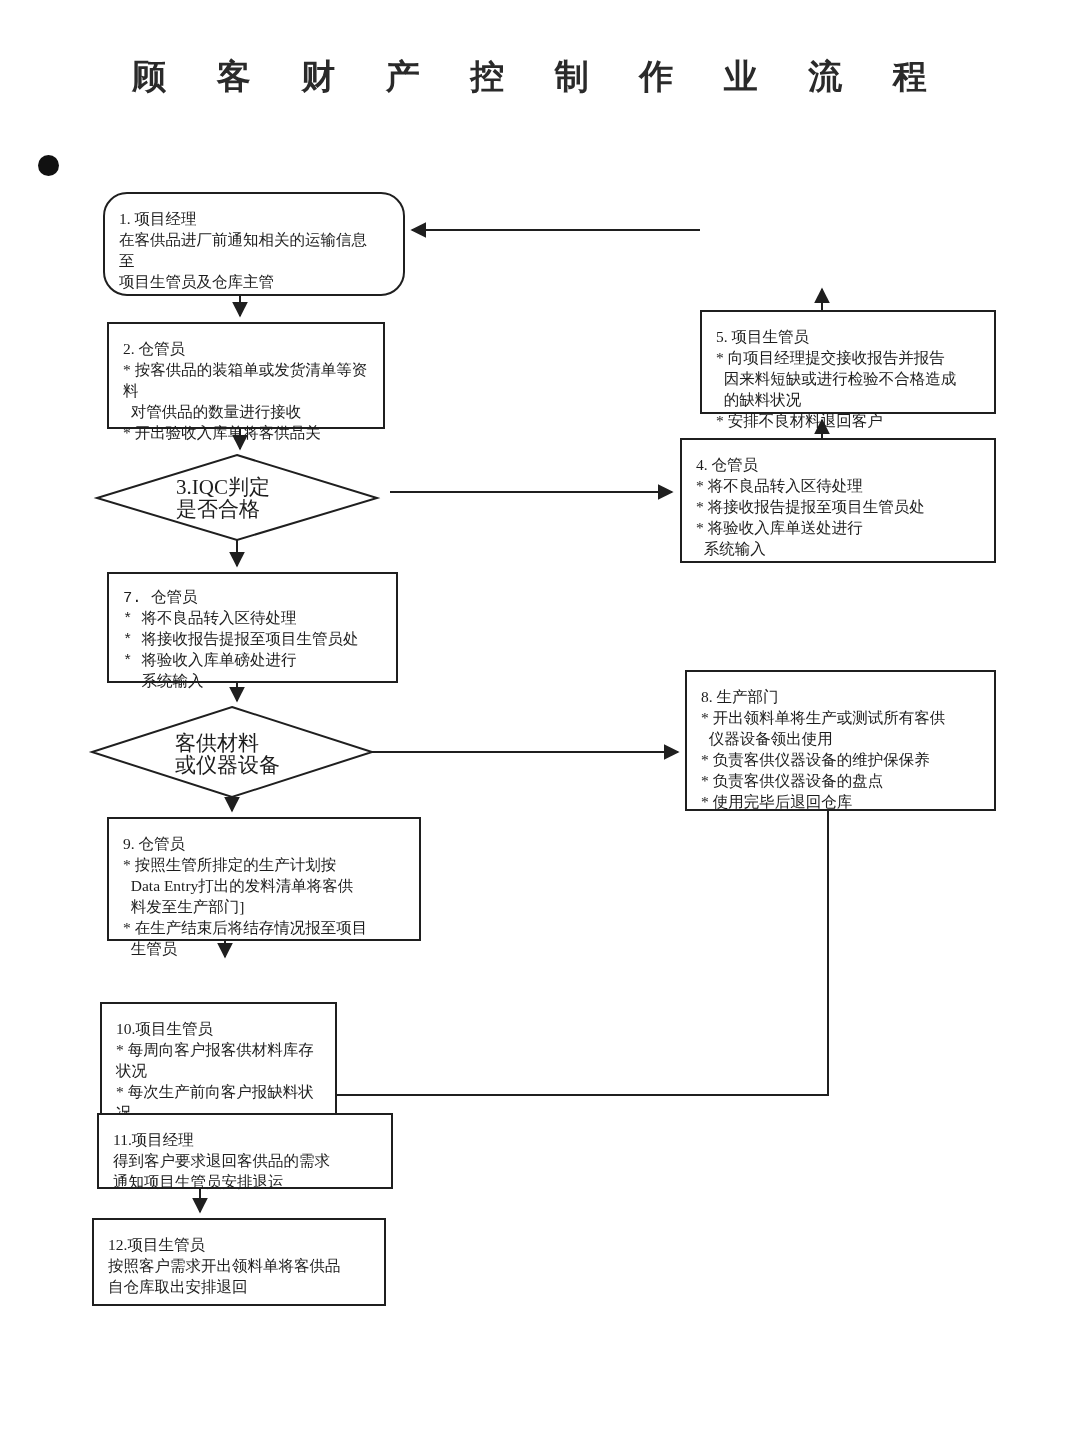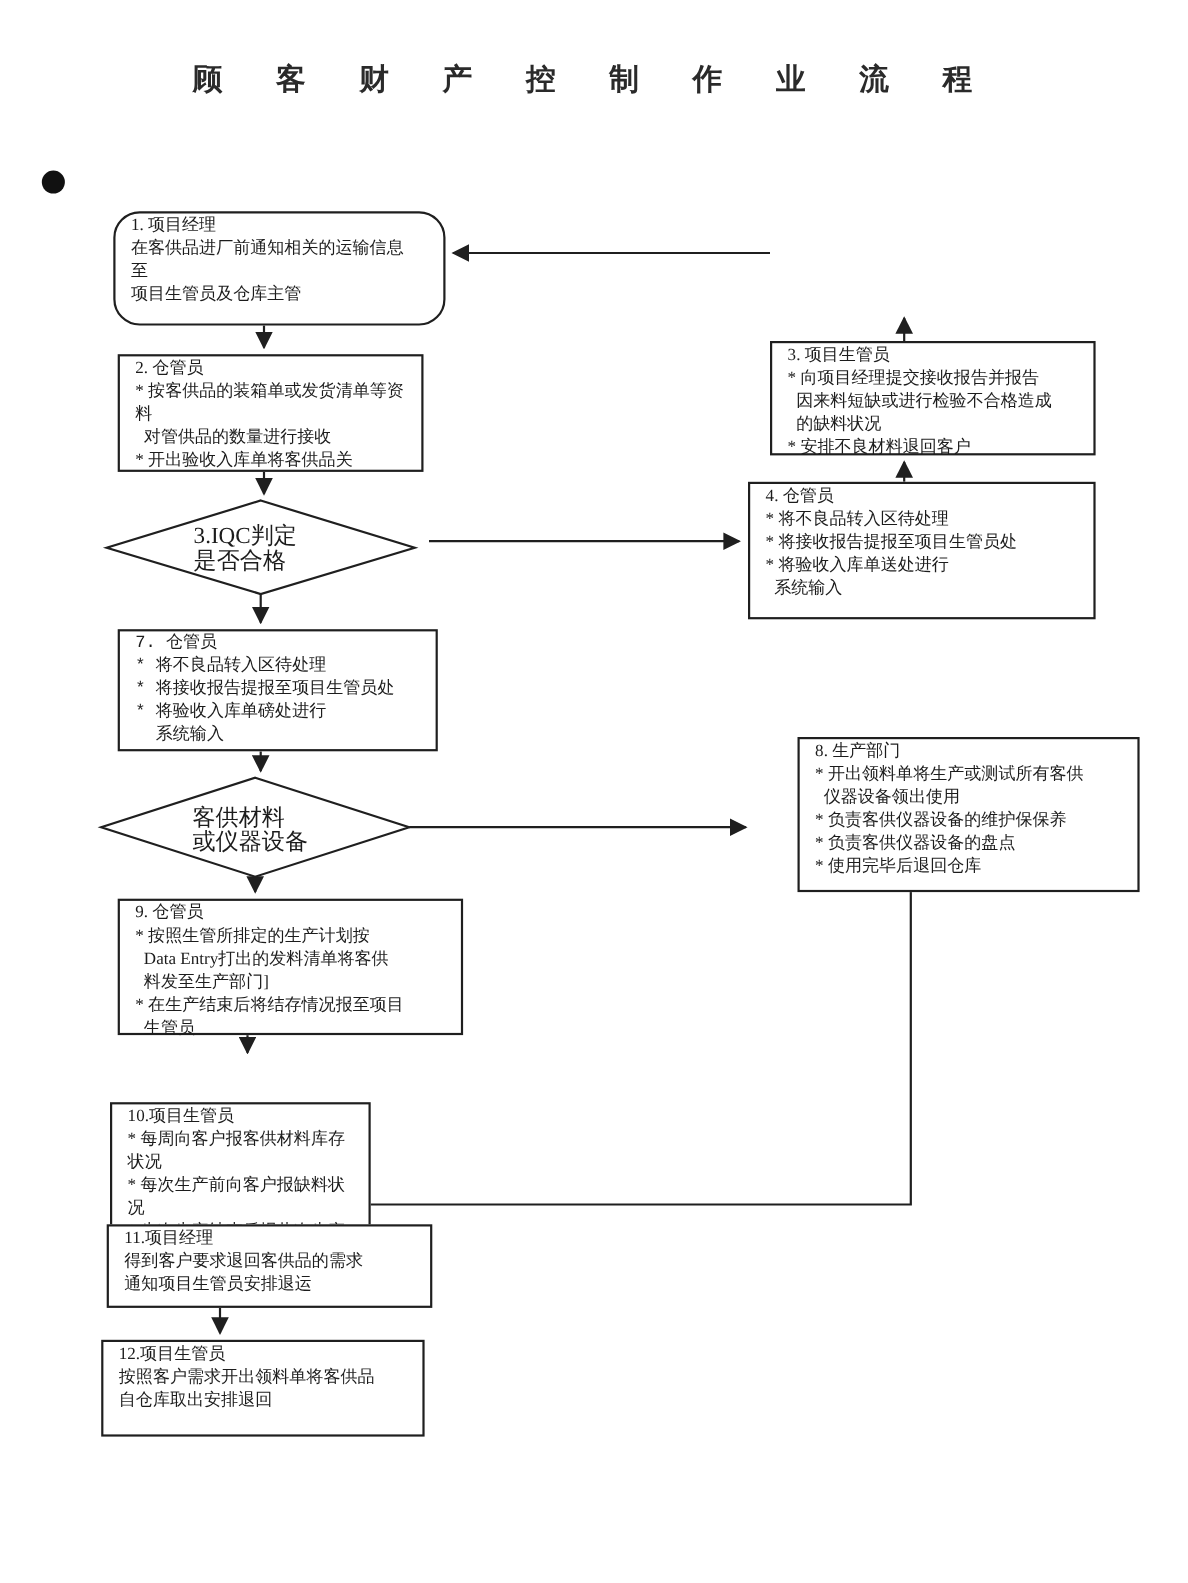--- a/index.html
+++ b/index.html
@@ -11,21 +11,21 @@
     font-family: "Liberation Serif", "DejaVu Serif", serif;
     color: #1c1c1c;
     overflow: hidden;
   }
   #title {
     position: absolute;
     top: 54px;
     left: 0;
     width: 1080px;
     text-align: center;
-    font-size: 27px;
+    font-size: 34px;
     font-weight: 600;
     letter-spacing: 21px;
     color: #2a2a2a;
     white-space: nowrap;
   }
   #bullet {
     position: absolute;
     left: 38px;
     top: 155px;
     width: 21px;
@@ -39,42 +39,42 @@
     width: 1080px; height: 1439px;
   }
   .node {
     position: absolute;
     box-sizing: border-box;
     border: 2px solid #1f1f1f;
     background: #ffffff;
     font-size: 15.5px;
     line-height: 21px;
     white-space: pre-wrap;
-    padding: 0 10px 6px 14px;
+    padding: 14px 10px 6px 14px;
     z-index: 2;
   }
   .dlabel {
     position: absolute;
     font-size: 21px;
     line-height: 22px;
     white-space: pre-wrap;
     z-index: 2;
   }
   
   .n1  { left: 103px; top: 192px; width: 302px; height: 104px; border-radius: 24px; }
   .n2  { left: 107px; top: 322px; width: 278px; height: 107px; }
   .n7  { left: 107px; top: 572px; width: 291px; height: 111px; font-family: Liberation Mono, monospace; }
   .n9  { left: 107px; top: 817px; width: 314px; height: 124px; }
   .n10 { left: 100px; top: 1002px; width: 237px; height: 121px; }
   .n11 { left:  97px; top: 1113px; width: 296px; height: 76px; }
   .n12 { left:  92px; top: 1218px; width: 294px; height: 88px; }
   .n6  { left: 700px; top: 192px; width: 291px; height: 91px; }
   .n5  { left: 700px; top: 310px; width: 296px; height: 104px; }
   .n4  { left: 680px; top: 438px; width: 316px; height: 125px; }
-  .n8  { left: 685px; top: 670px; width: 311px; height: 141px; margin-left: 40px; }
+  .n8  { left: 685px; top: 670px; width: 311px; height: 141px; }
   .d3label { left: 176px; top: 476px; }
   .d2label { left: 175px; top: 732px; }
 </style>
 </head>
 <body>
 
 <div id="page">
 
   <div id="title">顾 客 财 产 控 制 作 业 流 程</div>
 
@@ -129,21 +129,21 @@
 * 按客供品的装箱单或发货清单等资料
   对管供品的数量进行接收
 * 开出验收入库单将客供品关</div>
   <div class="dlabel d3label">3.IQC判定
 是否合格</div>
   <div class="node n4">4. 仓管员
 * 将不良品转入区待处理
 * 将接收报告提报至项目生管员处
 * 将验收入库单送处进行
   系统输入</div>
-  <div class="node n5">3. 项目生管员
+  <div class="node n5">5. 项目生管员
 * 向项目经理提交接收报告并报告
   因来料短缺或进行检验不合格造成
   的缺料状况
 * 安排不良材料退回客户</div>
   <div class="node n7">7. 仓管员
 * 将不良品转入区待处理
 * 将接收报告提报至项目生管员处
 * 将验收入库单磅处进行
   系统输入</div>
   <div class="dlabel d2label">客供材料

